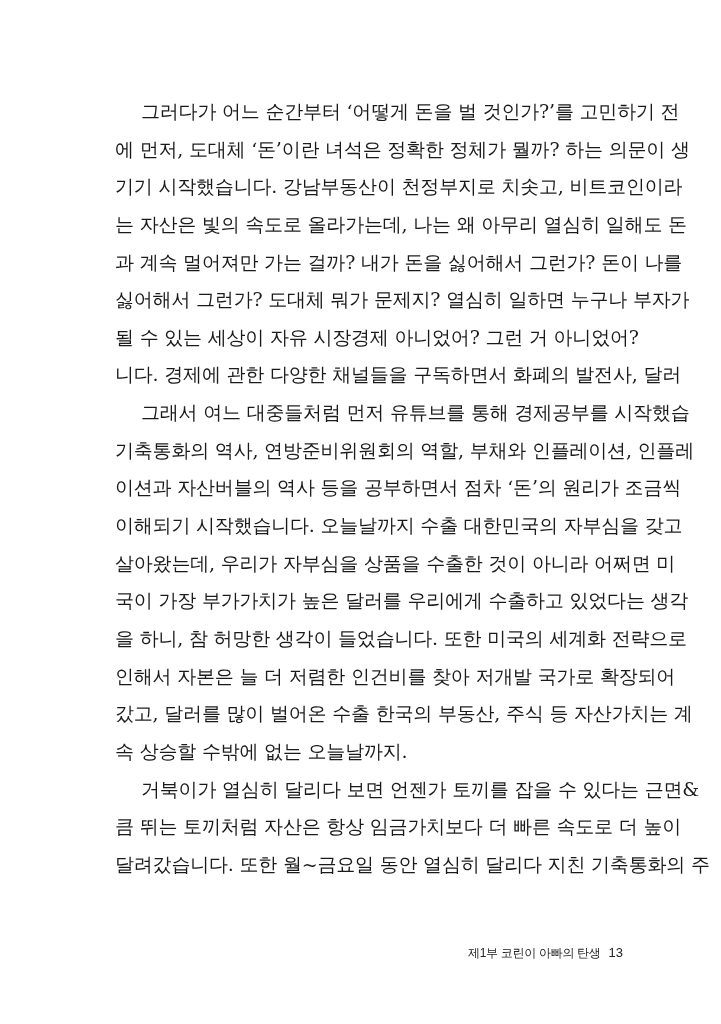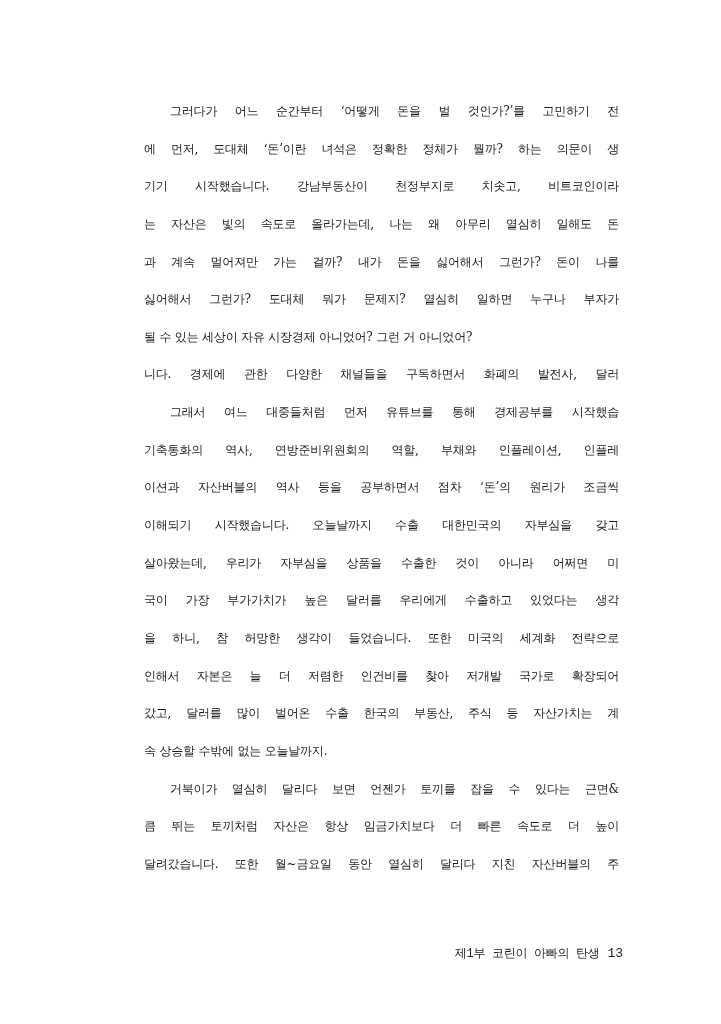--- a/index.html
+++ b/index.html
@@ -25,41 +25,40 @@
     .body-text {
       position: absolute;
       left: 115px;
       top: 93px;
       width: 504px;
     }
     .line {
       display: block;
       height: 37.65px;
       line-height: 37.65px;
-      font-size: 12px;
+      font-size: 19px;
       white-space: nowrap;
       text-align: justify;
       text-align-last: justify;
       letter-spacing: -0.2px;
-      margin-left: 29px;
     }
     .line.indent {
       padding-left: 26px;
     }
     .line.last {
       text-align-last: left;
     }
     .footer {
       position: absolute;
       right: 98px;
       top: 945px;
       display: flex;
       align-items: baseline;
       gap: 8px;
-      font-family: Liberation Mono, monospace;
+      font-family: Liberation Sans, sans-serif;
       color: #222222;
     }
     .footer .chapter {
       font-size: 12px;
       letter-spacing: -0.3px;
     }
     .footer .page-num {
       font-size: 13px;
       font-weight: normal;
     }
@@ -90,21 +89,21 @@
       <span class="line">국이 가장 부가가치가 높은 달러를 우리에게 수출하고 있었다는 생각</span>
       <span class="line">을 하니, 참 허망한 생각이 들었습니다. 또한 미국의 세계화 전략으로</span>
       <span class="line">인해서 자본은 늘 더 저렴한 인건비를 찾아 저개발 국가로 확장되어</span>
       <span class="line">갔고, 달러를 많이 벌어온 수출 한국의 부동산, 주식 등 자산가치는 계</span>
       <span class="line last">속 상승할 수밖에 없는 오늘날까지.</span>
     </div>
 
     <div>
       <span class="line indent">거북이가 열심히 달리다 보면 언젠가 토끼를 잡을 수 있다는 근면&amp;</span>
       <span class="line">큼 뛰는 토끼처럼 자산은 항상 임금가치보다 더 빠른 속도로 더 높이</span>
-      <span class="line">달려갔습니다. 또한 월~금요일 동안 열심히 달리다 지친 자산버블의 주</span>
+      <span class="line">달려갔습니다. 또한 월~금요일 동안 열심히 달리다 지친 기축통화의 주</span>
     </div>
   </div>
 
   <div class="footer">
     <span class="chapter">제1부 코린이 아빠의 탄생</span>
     <span class="page-num">13</span>
   </div>
 </div>
 
 </body></html>

